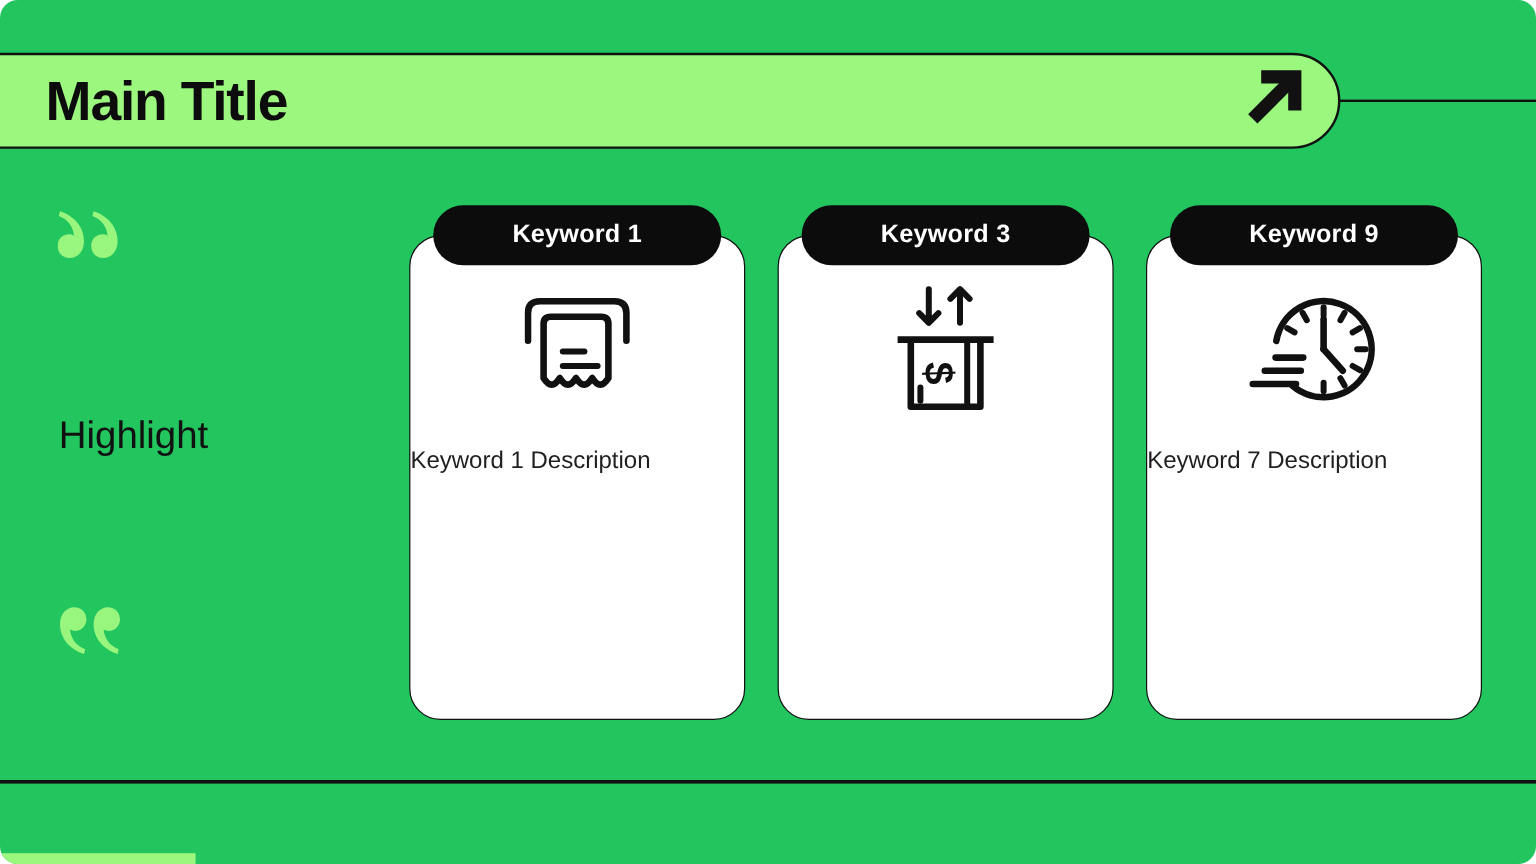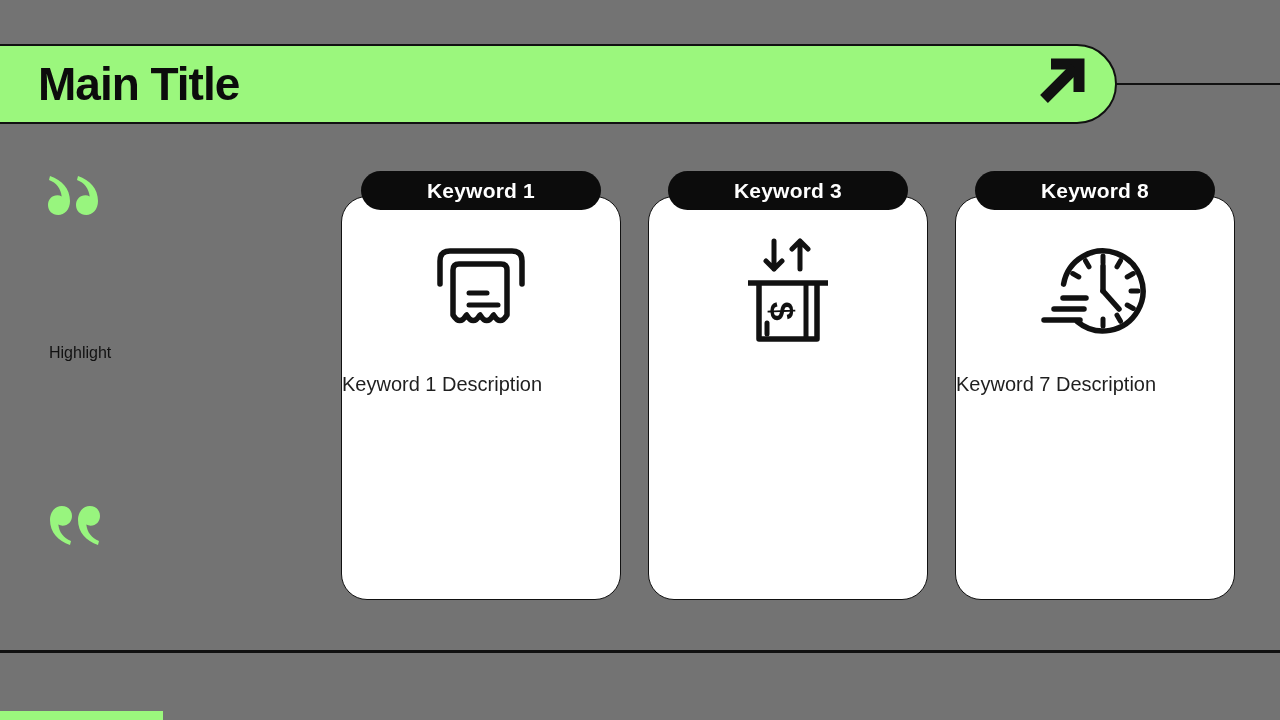--- a/index.html
+++ b/index.html
@@ -19,32 +19,32 @@
   }
   .header-line {
     position:absolute; left:1115px; top:83px; width:165px; height:2px; background:#111;
   }
 
   
   .quote { position:absolute; left:48px; width:52px; height:42px; }
   .quote-open { top:175px; }
   .quote-close { top:504px; }
   .highlight-label {
-    position:absolute; left:49px; top:344px; font-size:16px; font-weight:500; color:#111;
+    position:absolute; left:49px; top:344px; font-size:32px; font-weight:500; color:#111;
   }
 
   
   .card {
     position:absolute; top:196px; width:280px; height:404px;
     background:#ffffff; border:1.6px solid #111; border-radius:26px;
   }
   .card-1 { left:341px; } .card-2 { left:648px; } .card-3 { left:955px; }
   .card-pill {
     position:absolute; left:50%; transform:translateX(-50%); top:-26px;
-    width:240px; height:39px; background:#0c0c0c; border-radius:26px;
+    width:240px; height:50px; background:#0c0c0c; border-radius:26px;
     display:flex; align-items:center; justify-content:center;
     color:#ffffff; font-size:21px; font-weight:700; letter-spacing:0.2px;
   }
   .card-icon-wrap {
     position:absolute; left:0; top:38px; width:100%; height:112px;
     display:flex; align-items:center; justify-content:center;
   }
   .card-desc {
     position:absolute; left:0; top:176px; width:100%;
     font-size:20px; color:#1f1f1f;
@@ -53,21 +53,21 @@
   
   .bottom-line { position:absolute; left:0; top:650px; width:1280px; height:2.5px; background:#111; }
   .footer-accent { position:absolute; left:0; top:711px; width:163px; height:9px; background:var(--green); }
 
   svg .stroke { fill:none; stroke:#111; stroke-linecap:round; stroke-linejoin:round; }
   svg .butt { stroke-linecap:butt; }
 </style>
 </head>
 <body>
 
-<div class="stage" id="stage" style="background: #737373;">
+<div class="stage" id="stage" style="background: #22c55e; border-radius: 15px;">
 
   <div class="header-bar">
     <div class="header-title">Main Title</div>
     <span>
       <svg width="48" height="48" viewBox="0 0 48 48">
         <path d="M 14 6 L 42 6 L 42 34" fill="none" stroke="#111" stroke-width="11" stroke-linecap="butt"></path>
         <path d="M 7 41 L 38 10" fill="none" stroke="#111" stroke-width="11" stroke-linecap="butt"></path>
       </svg>
     </span>
   </div>
@@ -115,21 +115,21 @@
         <path class="stroke butt" stroke-width="5.5" d="M 2 45 L 82 45"></path>
         <path class="stroke butt" stroke-width="5.5" d="M 13 45 L 13 101 L 71 101 L 71 45"></path>
         <path class="stroke butt" stroke-width="5" d="M 60 47 L 60 100"></path>
         <path class="stroke" stroke-width="5" d="M 21 85 L 21 96"></path>
         <text x="36" y="73" font-size="34" font-weight="700" fill="#111" text-anchor="middle" dominant-baseline="central" transform="rotate(88 36 73)" font-family="Liberation Sans, sans-serif">$</text>
       </svg>
     </div>
   </div>
 
   <div class="card card-3">
-    <div class="card-pill">Keyword 8</div>
+    <div class="card-pill">Keyword 9</div>
     <div class="card-icon-wrap">
       <svg width="112" height="100" viewBox="0 0 112 100">
         <path class="stroke" stroke-width="5.5" d="M 24.6 43.1 A 40 40 0 1 1 38.3 80.6"></path>
         <g class="stroke" stroke-width="5">
           <path d="M 64 22 L 64 15"></path>
           <path d="M 78 25.8 L 81.5 19.7"></path>
           <path d="M 88.2 36 L 94.3 32.5"></path>
           <path d="M 92 50 L 99 50"></path>
           <path d="M 88.2 64 L 94.3 67.5"></path>
           <path d="M 78 74.2 L 81.5 80.3"></path>

